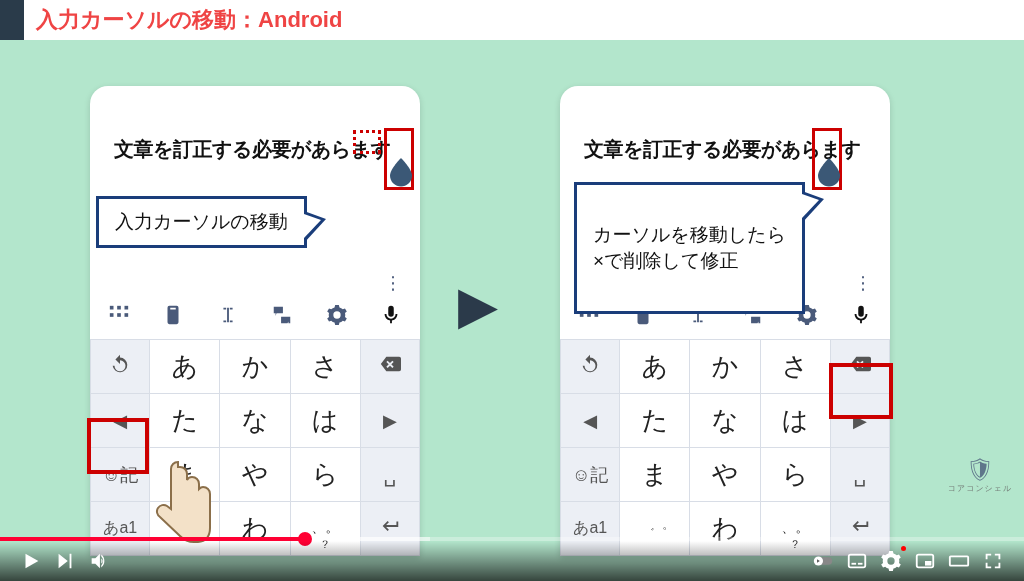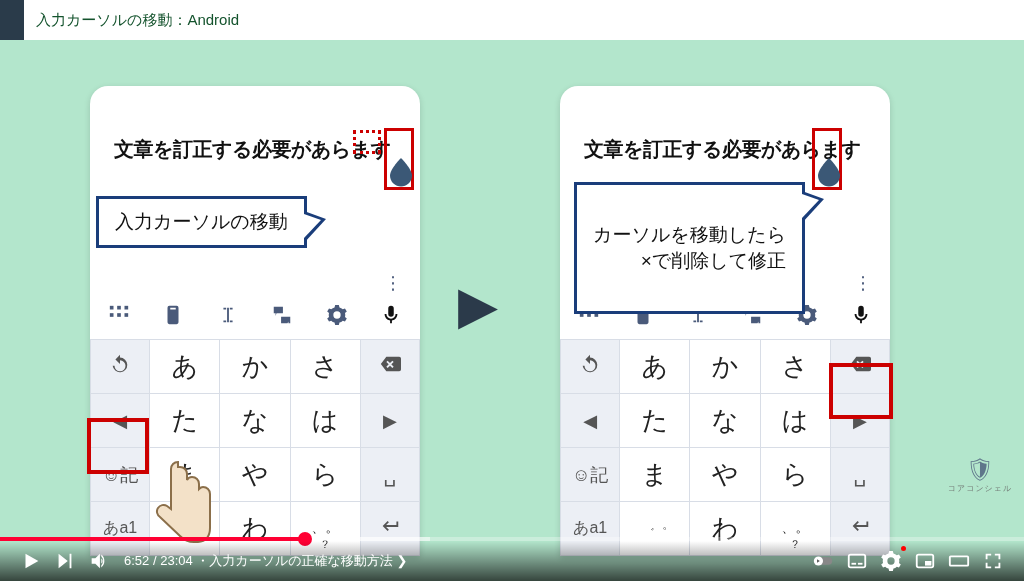--- a/index.html
+++ b/index.html
@@ -26,23 +26,23 @@
   display: flex;
   align-items: center;
 }
 .title-marker {
   width: 24px;
   height: 40px;
   background: #2a3b4a;
   margin-right: 12px;
 }
 .slide-title {
-  font-size: 15px;
-  font-weight: normal;
-  color: #14532d;
+  font-size: 22px;
+  font-weight: bold;
+  color: #ef4444;
 }
 .phone {
   position: absolute;
   width: 330px;
   height: auto;
   background: #fff;
   border-radius: 18px 18px 0 0;
   box-shadow: 0 2px 6px rgba(0,0,0,0.15);
 }
 .phone-left { left: 90px; top: 86px; }
@@ -356,21 +356,21 @@
   <div class="phone phone-right">
     <div class="phone-text-area">
       <span class="phone-text">文章を訂正する必要があらます</span>
       <div class="red-box-cursor" style="top:42px; right:48px;"></div>
       <div class="cursor-handle" style="top:72px; right:50px;">
         <svg viewBox="0 0 20 26">
             <path fill="#3b5876" d="M10 0 C10 0 20 10 20 16 C20 22 15 26 10 26 C5 26 0 22 0 16 C0 10 10 0 10 0 Z"></path>
           </svg>
       </div>
       
-      <div class="callout callout-right" style="top:96px; left:14px; white-space:pre-line; line-height:1.4; text-align:right;">
+      <div class="callout callout-right" style="top:96px; left:14px; white-space:pre-line; line-height:1.4; text-align:left;">
         <span>カーソルを移動したら
 ×で削除して修正</span>
         <div class="callout-tail" style="top:6px;"></div>
       </div>
     </div>
     <div class="keyboard-strip">
       <span class="dots">⋮</span>
     </div>
     <div class="toolbar">
       <span><svg viewBox="0 0 24 24">
@@ -467,28 +467,20 @@
   <div class="ctrl-btn">
     <svg viewBox="0 0 24 24">
         <path d="M5 4l10 8-10 8zM17 4h2v16h-2z"></path>
       </svg>
   </div>
   <div class="ctrl-btn">
     <svg viewBox="0 0 24 24">
         <path d="M4 9v6h4l5 5V4L8 9H4zm12 3a3 3 0 00-1.5-2.6v5.2A3 3 0 0016 12zm-1.5-7v2.1a7 7 0 010 9.8V19a9 9 0 000-14z"></path>
       </svg>
   </div>
-  <div class="time-text">
-    <span>6:52</span>
-    <span> / </span>
-    <span>23:04</span>
-    <span> </span>
-    <span>・入力カーソルの正確な移動方法</span>
-    <span> ❯</span>
-  </div>
   <div class="spacer"></div>
   <div class="ctrl-btn">
     <svg viewBox="0 0 24 24">
         <rect x="2" y="8" width="20" height="8" rx="4" fill="#888"></rect>
         <circle cx="7" cy="12" r="5" fill="#fff"></circle>
         <path d="M5.5 10l3 2-3 2z" fill="#555"></path>
       </svg>
   </div>
   <div class="ctrl-btn">
     <svg viewBox="0 0 24 24">

